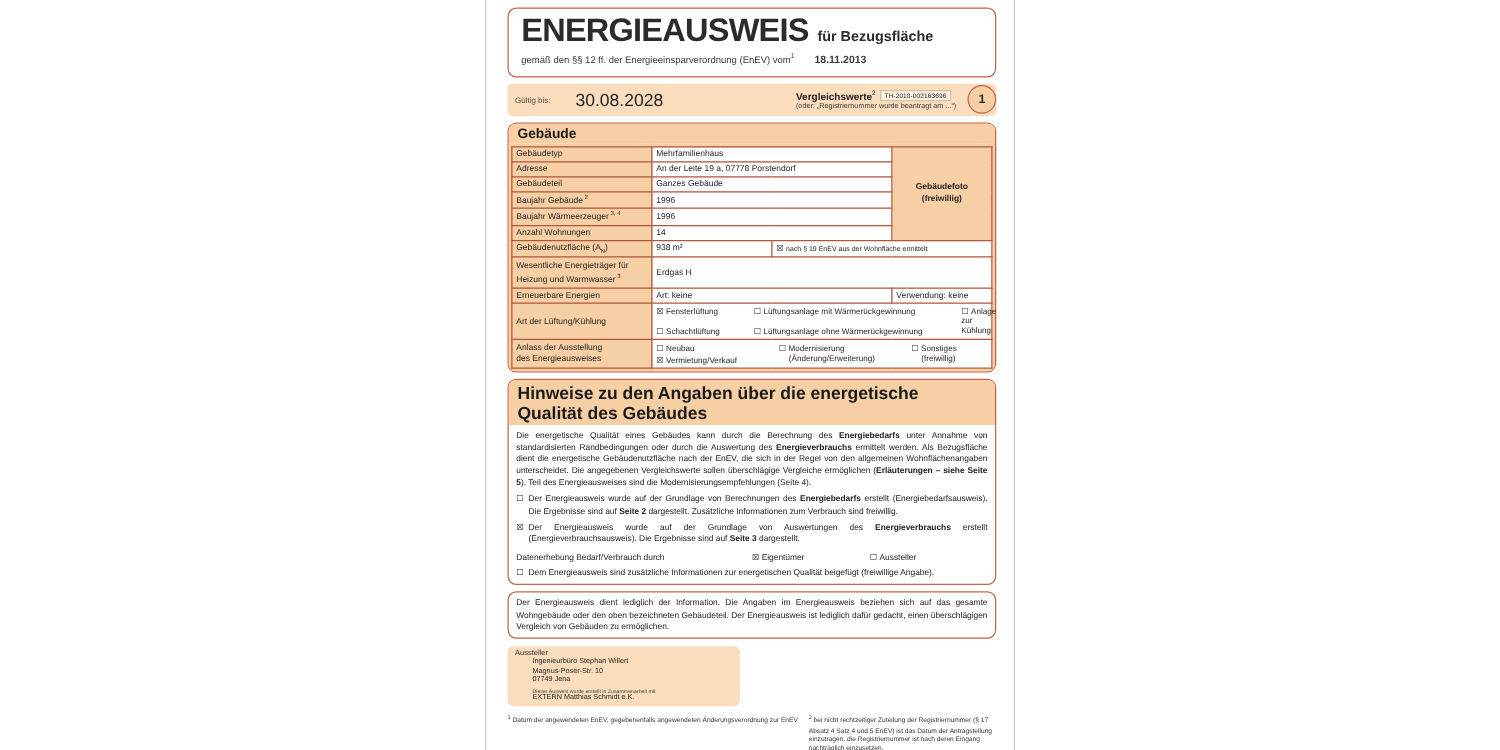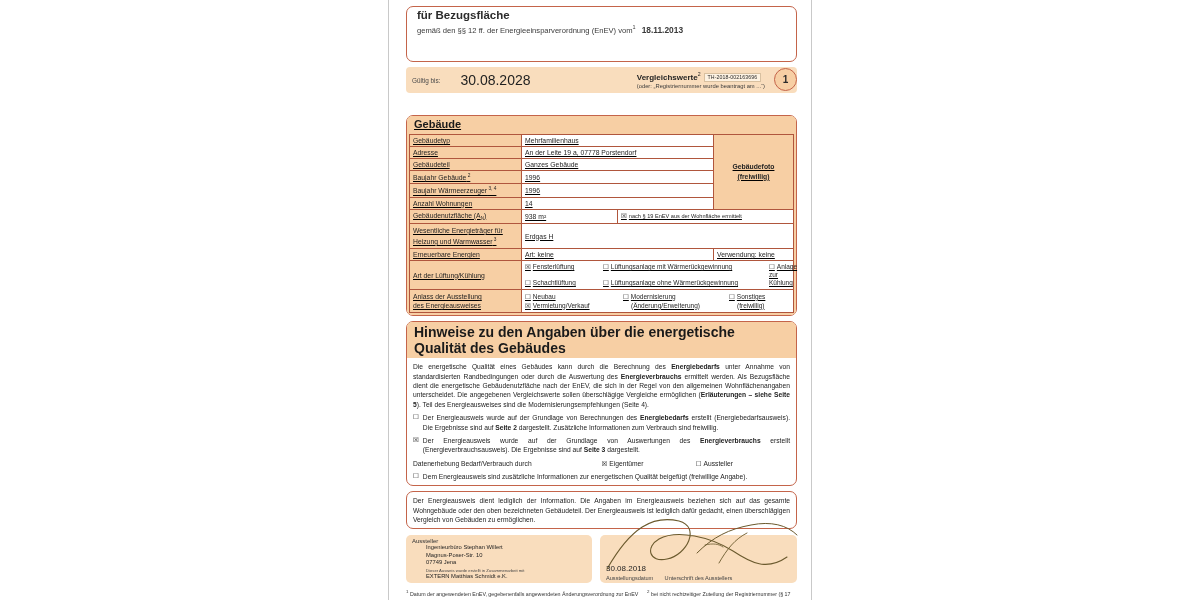--- a/index.html
+++ b/index.html
@@ -44,21 +44,21 @@
     padding: 2px 8px 0 10px;
   }
   #title-row { display: flex; align-items: baseline; gap: 7px; }
   #maintitle {
     font-size: 26px; font-weight: bold; letter-spacing: -0.6px;
     color: #2b2b2b; line-height: 30px;
   }
   #subtitle { font-size: 11.5px; font-weight: bold; color: #2b2b2b; }
   #lawline { font-size: 7.6px; color: #3a3a3a; margin-top: 3px; }
   #lawline .sup { font-size: 5.5px; vertical-align: super; }
-  #lawdate { font-weight: bold; font-size: 8.4px; margin-left: 6px; }
+  #lawdate { font-weight: bold; font-size: 8.4px; margin-left: 16px; }
 
   
   #validrow {
     position: relative;
     margin-top: 5px;
     height: 26px;
     background: #f9ddbd;
     border-radius: 4px;
     display: flex; align-items: center;
     padding: 0 6px;
@@ -77,21 +77,21 @@
   #reg-line2 { font-size: 5.8px; color: #3a3a3a; margin-top: 1px; }
   #pagecircle {
     position: absolute; right: 0px; top: 1px;
     width: 23px; height: 23px; border-radius: 50%;
     border: 1.6px solid #c4644a; background: #f7cfa4;
     font-size: 10px; font-weight: bold; color: #2b2b2b;
     display: flex; align-items: center; justify-content: center;
   }
 
   
-  #geb { margin-top: 22px; text-decoration: underline; }
+  #geb { margin-top: 5px; }
   #geb .sect-head { font-size: 11px; }
   #gebbody { background: #f7cfa4; padding: 2px; border-radius: 0 0 5px 5px; }
   table.gt { width: 100%; border-collapse: collapse; table-layout: fixed; }
   table.gt td {
     border: 0.7px solid #b0563d;
     font-size: 6.8px; color: #1f1f1f;
     padding: 2px 3px;
     vertical-align: middle;
     height: 11px;
   }
@@ -155,20 +155,21 @@
   #fnextra { display: flex; gap: 26px; margin-top: 0px; }
 </style>
 </head>
 <body>
 
 <div id="stage">
   <div id="page">
 
     <div id="titlebox" class="obox">
       <div id="title-row">
+        <span id="maintitle">ENERGIEAUSWEIS</span>
         <span id="subtitle">für Bezugsfläche</span>
       </div>
       <div id="lawline">
         <span>gemäß den §§ 12 ff. der Energieeinsparverordnung (EnEV) vom</span><span class="sup">1</span><span id="lawdate">18.11.2013</span>
       </div>
     </div>
 
     <div id="validrow">
       <span id="valid-label">Gültig bis:</span>
       <span id="valid-val">30.08.2028</span>
@@ -298,31 +299,20 @@
 
     <div id="issuerrow">
       <div class="ibox" id="issuerbox">
         <div class="ilabel">Aussteller</div>
         <div class="iname">Ingenieurbüro Stephan Willert</div>
         <div class="iname">Magnus-Poser-Str. 10</div>
         <div class="iname">07749 Jena</div>
         <div class="icoop">Dieser Ausweis wurde erstellt in Zusammenarbeit mit</div>
         <div class="iname">EXTERN Matthias Schmidt e.K.</div>
       </div>
-      <div class="ibox" id="signbox">
-        <svg id="sigsvg" width="200" height="80" viewBox="0 0 200 80">
-          <path d="M6 62 C 30 20, 52 8, 78 14 C 100 20, 86 48, 66 52 C 48 56, 44 40, 58 32 C 76 22, 110 30, 132 44 C 150 56, 166 64, 186 50" fill="none" stroke="#6b5a2e" stroke-width="1.1" stroke-linecap="round"></path>
-          <path d="M96 46 C 112 30, 128 22, 150 18 C 170 14, 186 18, 196 28" fill="none" stroke="#6b5a2e" stroke-width="1" stroke-linecap="round"></path>
-          <path d="M118 56 C 126 42, 134 32, 146 26" fill="none" stroke="#6b5a2e" stroke-width="0.9" stroke-linecap="round"></path>
-          <path d="M104 38 C 112 36, 118 37, 122 40" fill="none" stroke="#6b5a2e" stroke-width="0.8" stroke-linecap="round"></path>
-        </svg>
-        <div id="signdate">30.08.2018</div>
-        <div id="signdatelbl">Ausstellungsdatum</div>
-        <div id="signlbl">Unterschrift des Ausstellers</div>
-      </div>
     </div>
 
     <div id="footnotes">
       <div id="fncols">
         <div id="fnleft" class="fn">
           <span class="fnum">1</span>
           <span>Datum der angewendeten EnEV, gegebenenfalls angewendeten Änderungsverordnung zur EnEV</span>
         </div>
         <div id="fnright" class="fn">
           <span class="fnum">2</span>

